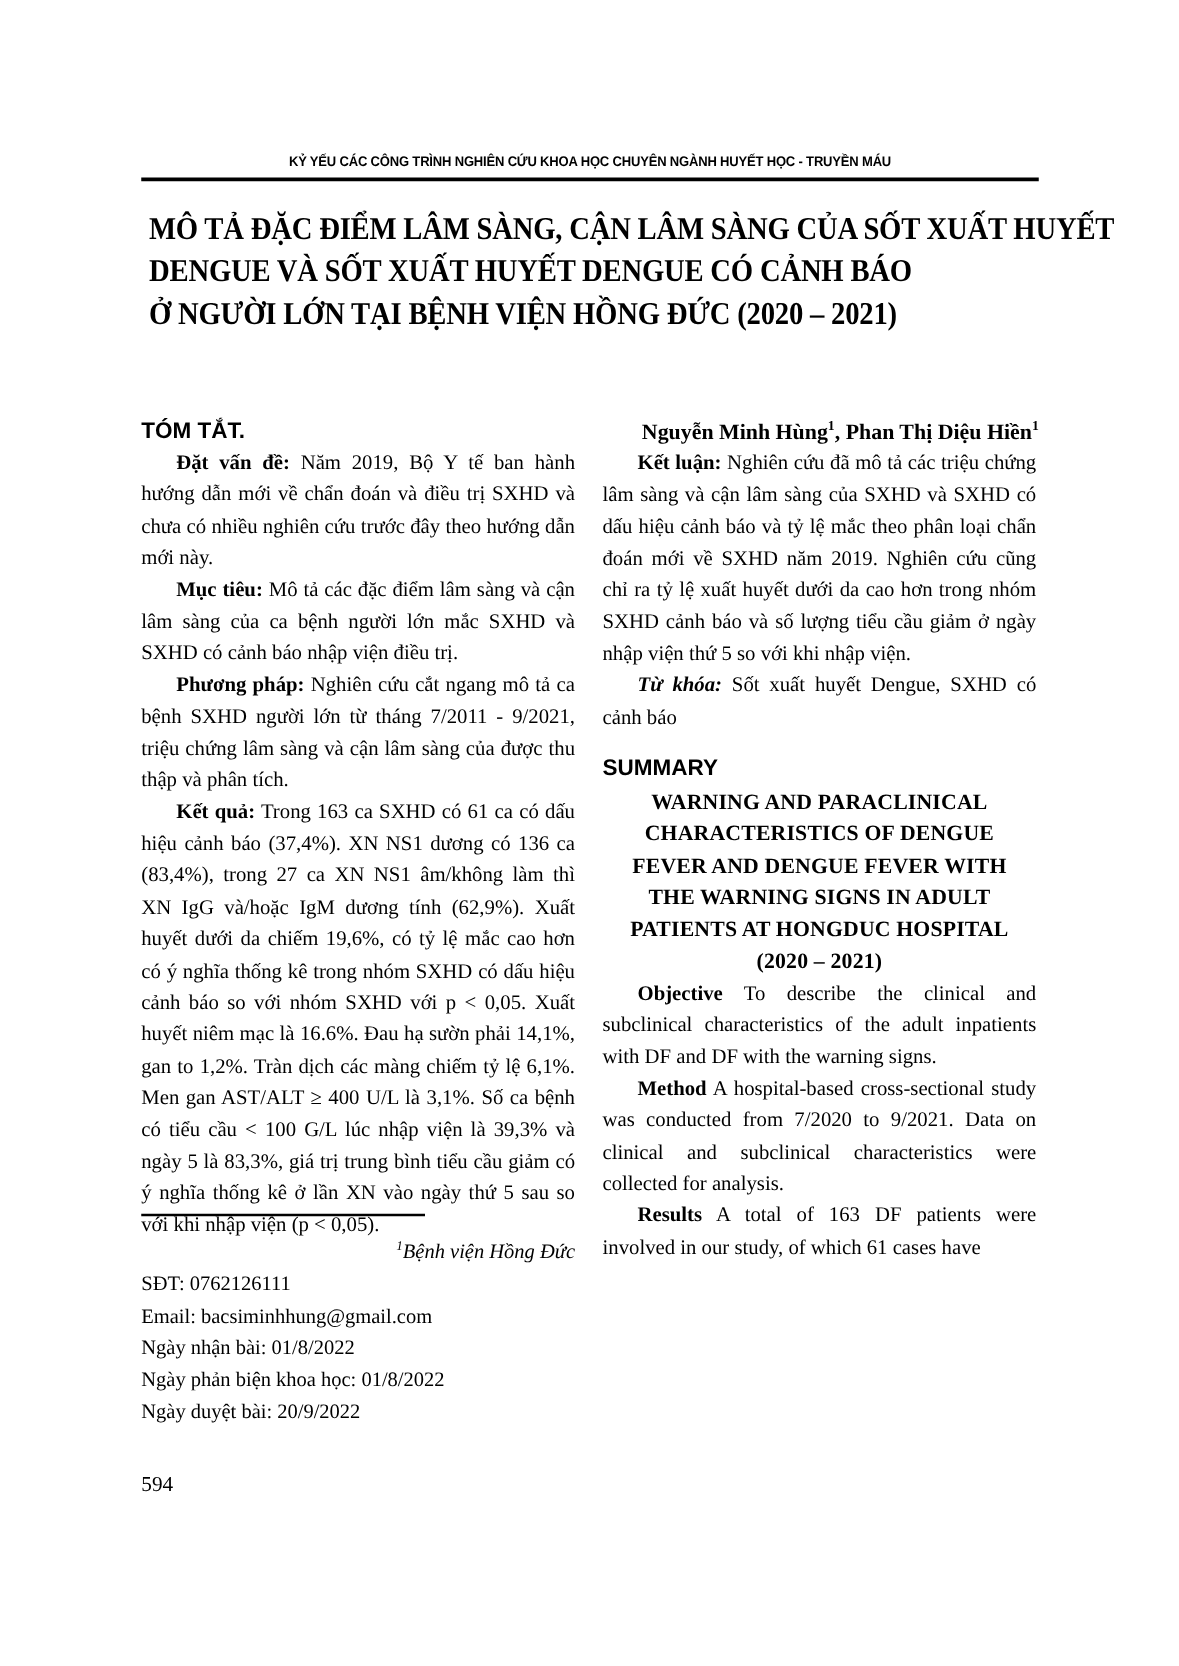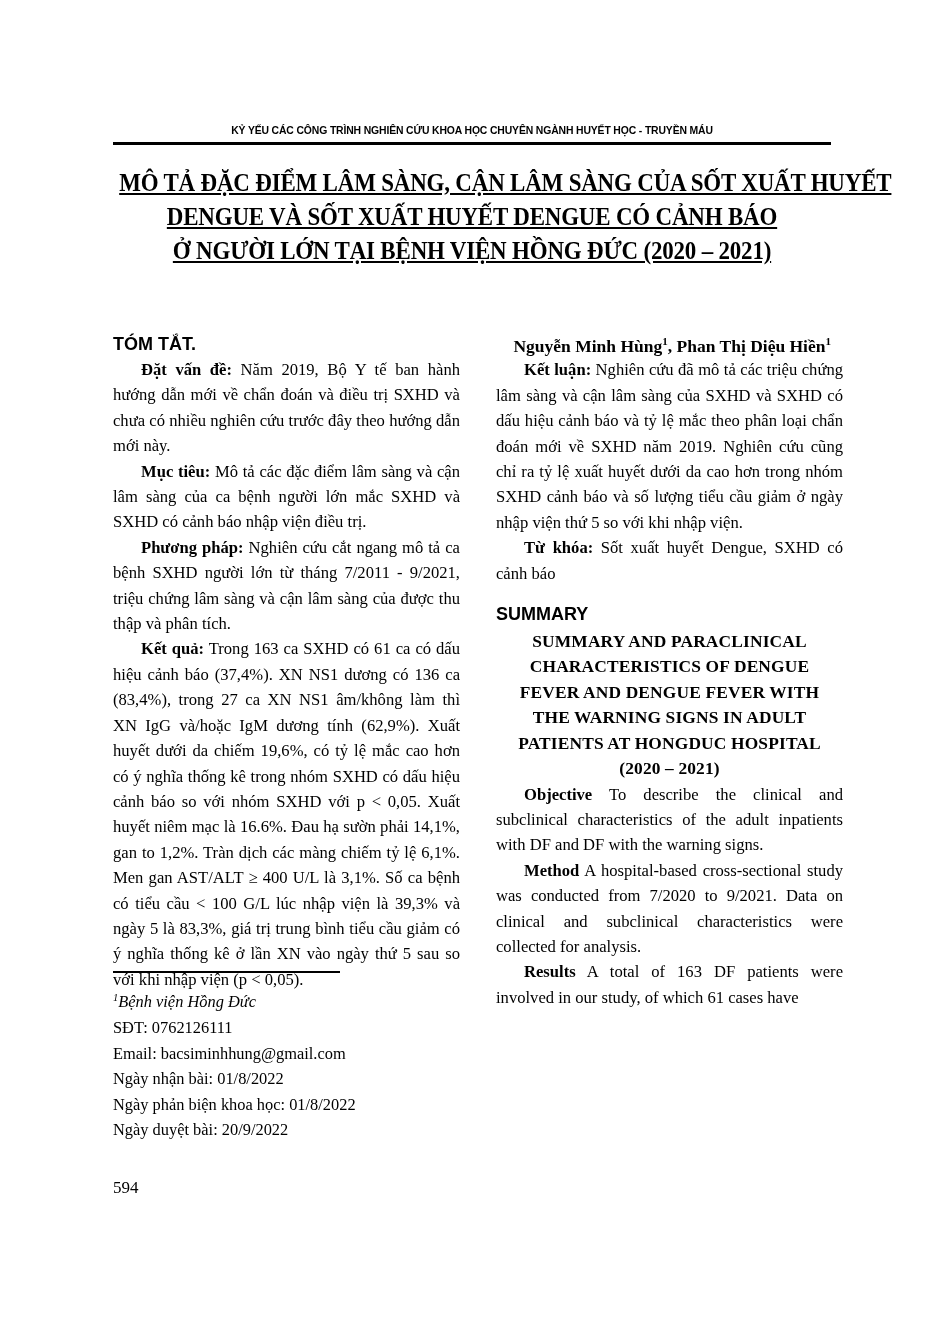--- a/index.html
+++ b/index.html
@@ -47,22 +47,20 @@
     height: 2.6px;
     background: #000000;
   }
 
   
   #title-block {
     position: absolute;
     left: 80px;
     top: 166px;
     width: 784px;
-    text-align: center;
-    text-decoration: underline;
   }
   .title-line {
     font-family: "Liberation Serif", "DejaVu Serif", serif;
     font-weight: bold;
     font-size: 25.5px;
     line-height: 34px;
     letter-spacing: -0.2px;
     transform: scaleX(0.90);
     transform-origin: center center;
     white-space: nowrap;
@@ -85,37 +83,37 @@
   
   .col {
     position: absolute;
     width: 347px;
     font-size: 16.6px;
     line-height: 25.4px;
     text-align: justify;
     text-justify: inter-word;
   }
   #col-left  { left: 113px; top: 332px; }
-  #col-right { left: 496px; top: 332px; }
+  #col-right { left: 482px; top: 332px; }
 
   .sec-head {
     font-family: "Liberation Sans", "DejaVu Sans", sans-serif;
     font-weight: bold;
     font-size: 18px;
     line-height: 24px;
     text-align: left;
     margin: 0 0 1px 0;
   }
   p.para {
     margin: 0;
     text-indent: 28px;
   }
   p.para.noindent { text-indent: 0; }
   .lead { font-weight: bold; }
-  .lead-it { font-weight: bold; }
+  .lead-it { font-weight: bold; font-style: italic; }
 
   
   #eng-title {
     text-align: center;
     font-weight: bold;
     font-size: 17.4px;
     line-height: 25.4px;
     letter-spacing: 0.15px;
     margin: 3px 0 0 0;
   }
@@ -132,21 +130,21 @@
     height: 2.4px;
     background: #000000;
     margin: 0 0 12px 0;
   }
   .fn-line {
     font-size: 16.4px;
     line-height: 25.5px;
     text-align: left;
     white-space: nowrap;
   }
-  .fn-line.affil { font-style: italic; }
+  .fn-line.affil { font-style: italic; text-align: right; }
   .fn-line sup { font-size: 10.5px; vertical-align: super; font-style: italic; }
 
   
   #page-number {
     position: absolute;
     left: 113px;
     top: 1178px;
     font-size: 17px;
     line-height: 20px;
   }
@@ -199,21 +197,21 @@
       <span class="lead">Kết luận:</span><span> Nghiên cứu đã mô tả các triệu chứng lâm sàng và cận lâm sàng của SXHD và SXHD có dấu hiệu cảnh báo và tỷ lệ mắc theo phân loại chẩn đoán mới về SXHD năm 2019. Nghiên cứu cũng chỉ ra tỷ lệ xuất huyết dưới da cao hơn trong nhóm SXHD cảnh báo và số lượng tiểu cầu giảm ở ngày nhập viện thứ 5 so với khi nhập viện.</span>
     </p>
 
     <p class="para">
       <span class="lead-it">Từ khóa:</span><span> Sốt xuất huyết Dengue, SXHD có cảnh báo</span>
     </p>
 
     <div class="sec-head" style="margin-top:16px;">SUMMARY</div>
 
     <div id="eng-title">
-      <div>SUMMARY AND PARACLINICAL</div>
+      <div>WARNING AND PARACLINICAL</div>
       <div>CHARACTERISTICS OF DENGUE</div>
       <div>FEVER AND DENGUE FEVER WITH</div>
       <div>THE WARNING SIGNS IN ADULT</div>
       <div>PATIENTS AT HONGDUC HOSPITAL</div>
       <div>(2020 – 2021)</div>
     </div>
 
 
     <p class="para">
       <span class="lead">Objective</span><span> To describe the clinical and subclinical characteristics of the adult inpatients with DF and DF with the warning signs.</span>

